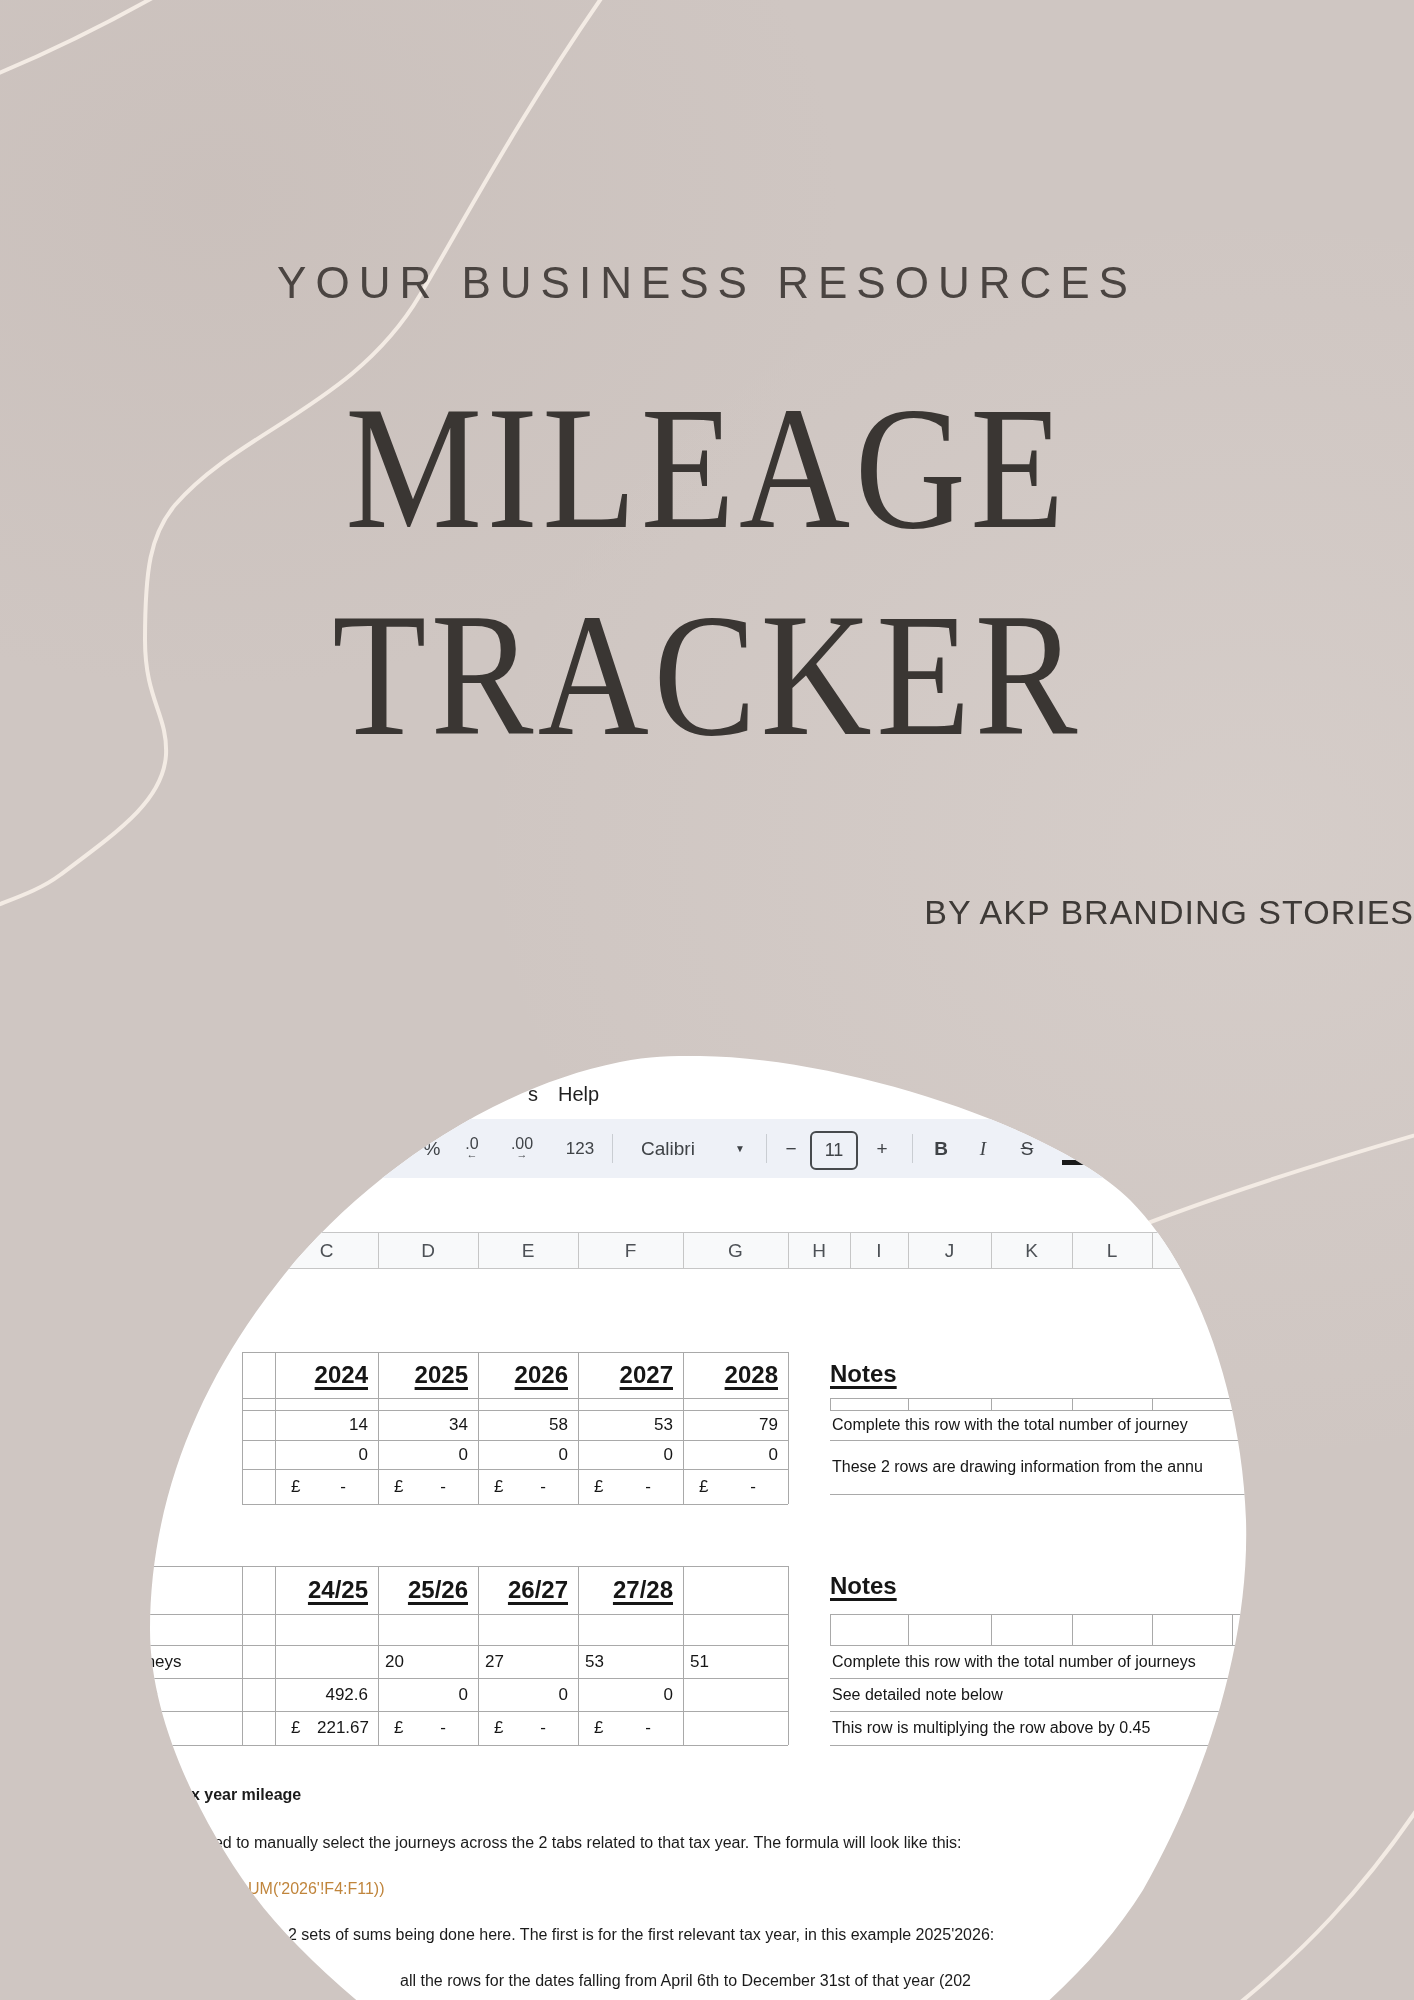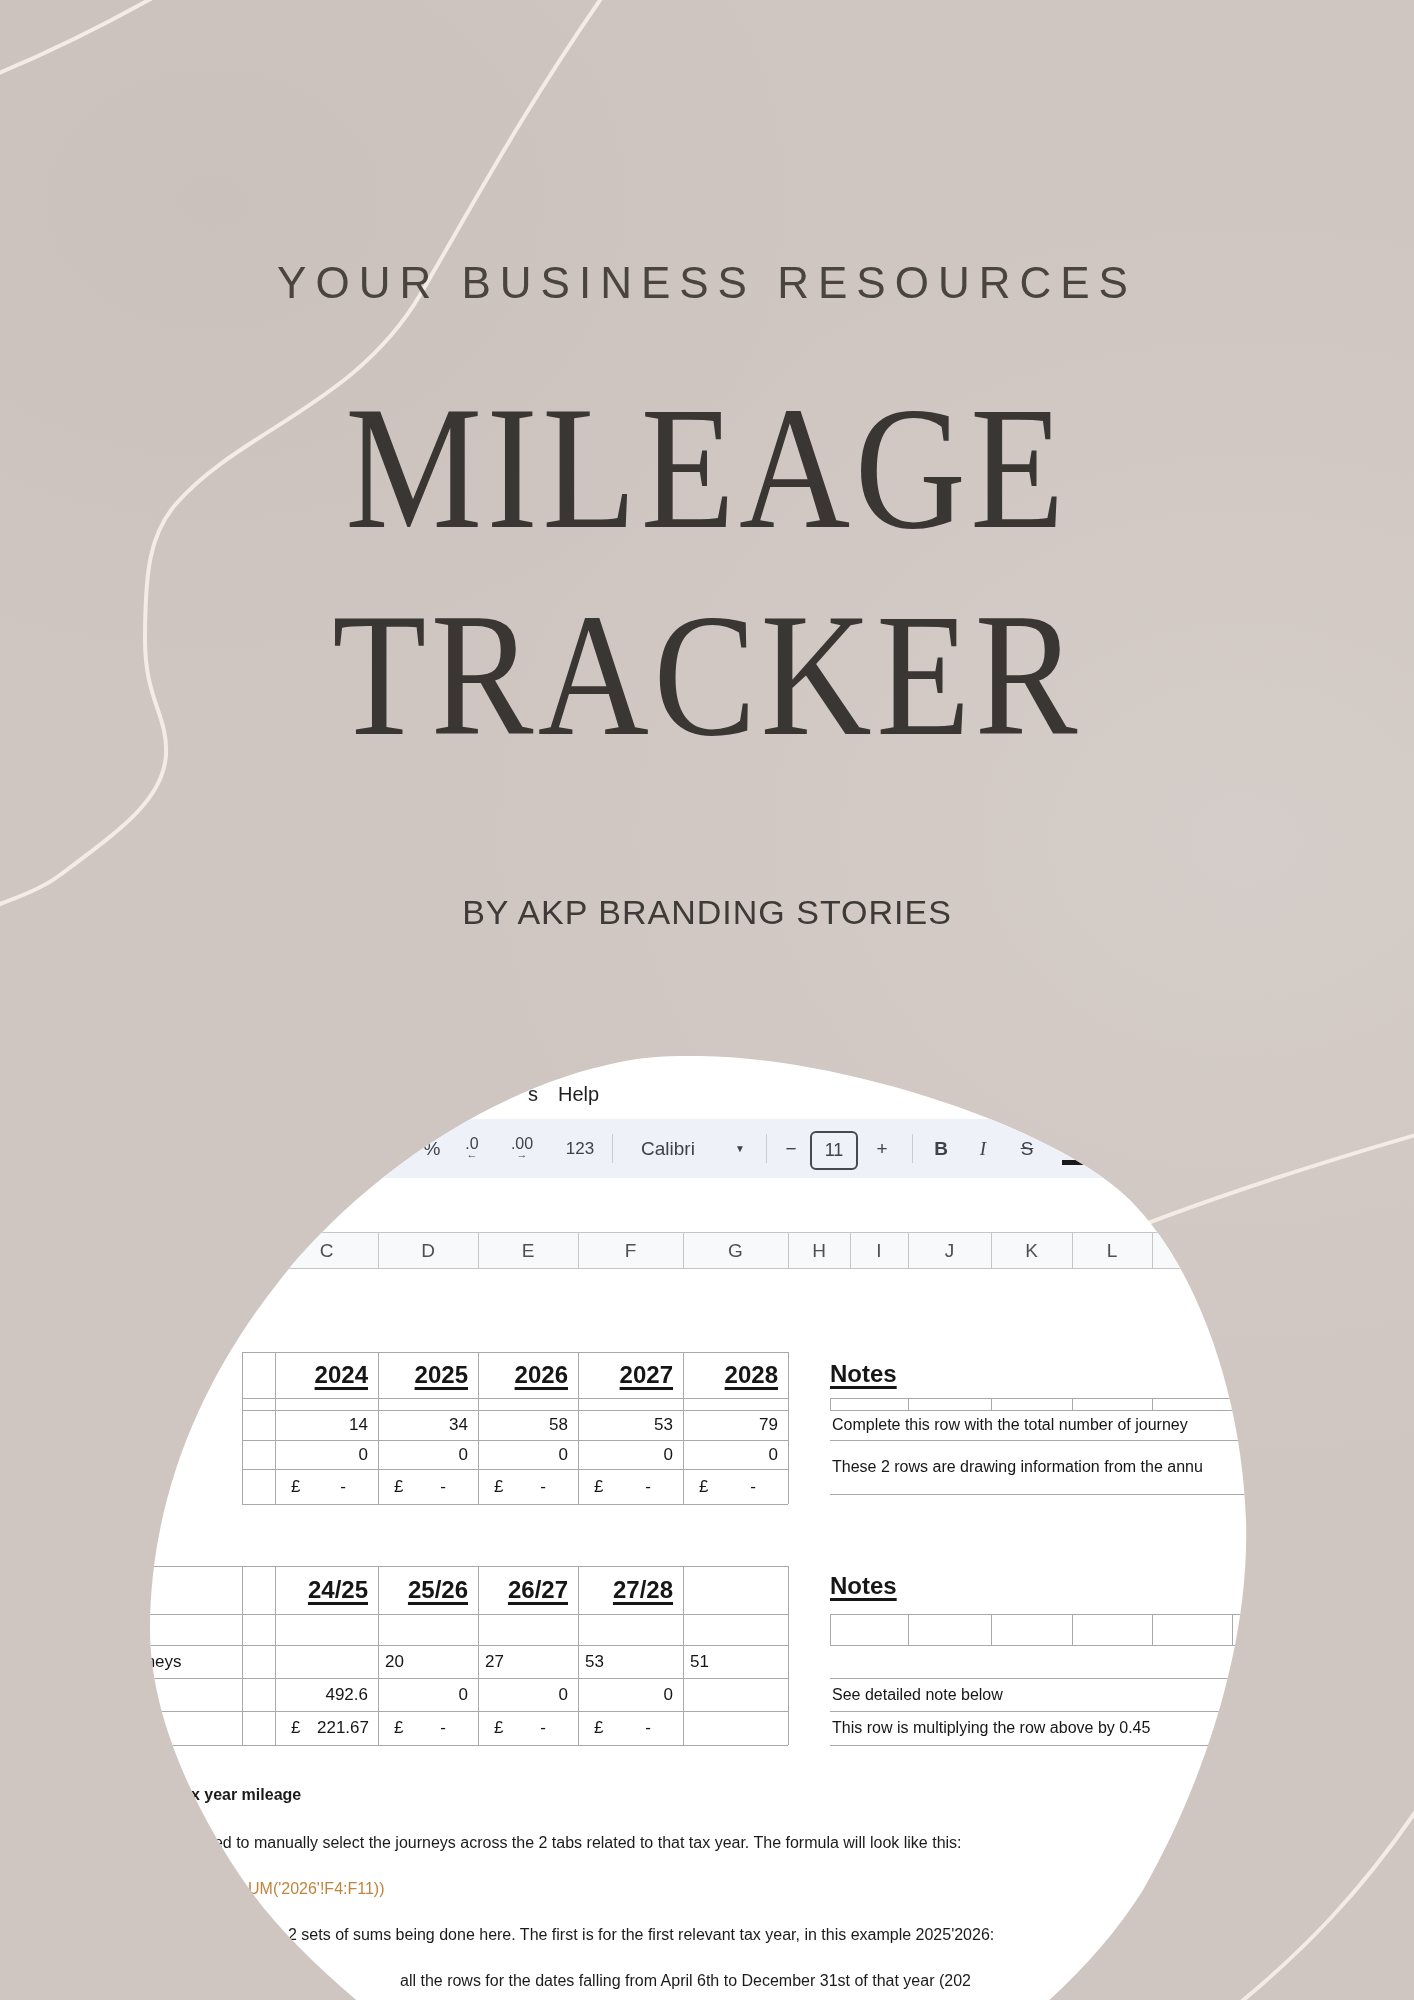--- a/index.html
+++ b/index.html
@@ -10,21 +10,21 @@
           radial-gradient(ellipse 900px 700px at 15% 10%, rgba(185,172,166,.22), transparent 70%),
           radial-gradient(ellipse 1100px 900px at 88% 42%, rgba(228,221,217,.30), transparent 70%);}
   svg.decor{position:absolute;inset:0;}
   .eyebrow{position:absolute;left:0;top:258px;width:1414px;text-align:center;
            font-size:44px;letter-spacing:9px;color:#4a4441;}
   .title{position:absolute;left:0;width:1414px;text-align:center;
          font-family:"Liberation Serif",serif;font-size:175px;letter-spacing:5px;
          color:#3a3633;transform:scaleX(.88);transform-origin:50% 50%;white-space:nowrap;}
   .title.l1{top:368px;}
   .title.l2{top:575px;}
-  .byline{position:absolute;left:0;top:893px;width:1414px;text-align:center;
+  .byline{position:absolute;left:0;top:893px;width:1414px;text-align:right;
           font-size:34px;letter-spacing:1px;color:#3e3a37;}
   
   .blob{position:absolute;inset:0;background:#ffffff;
         clip-path:path('M 700,1056 C 850,1058 1060,1130 1130,1200 C 1200,1270 1242,1400 1246,1520 C 1250,1650 1200,1790 1143,1890 C 1090,1975 1000,2050 900,2110 L 500,2110 C 400,2040 300,1960 250,1890 C 200,1820 150,1720 150,1630 C 150,1500 200,1380 280,1280 C 350,1190 480,1090 620,1062 C 650,1056 670,1056 700,1056 Z');}
   .menu-item{position:absolute;font-size:20px;color:#1f1f1f;}
   .tb{position:absolute;left:0;top:1119px;width:1414px;height:59px;background:#eef1f7;}
   .tbi{position:absolute;top:1134px;height:29px;display:flex;align-items:center;justify-content:center;
        color:#3f4347;font-size:19px;}
   .tbdiv{position:absolute;top:1134px;height:29px;width:1px;background:#c9cdd2;}
   .decicon{flex-direction:column;line-height:11px;font-size:16px;}
@@ -254,20 +254,21 @@
 
     <div class="noteshdr" style="top:1572px;"><span>Notes</span></div>
     <div class="hl" style="left:830px;top:1614px;width:460px;"></div>
     <div class="vl" style="left:830px;top:1614px;height:31px;"></div>
     <div class="vl" style="left:908px;top:1614px;height:31px;"></div>
     <div class="vl" style="left:991px;top:1614px;height:31px;"></div>
     <div class="vl" style="left:1072px;top:1614px;height:31px;"></div>
     <div class="vl" style="left:1152px;top:1614px;height:31px;"></div>
     <div class="vl" style="left:1232px;top:1614px;height:31px;"></div>
     <div class="hl" style="left:830px;top:1645px;width:460px;"></div>
+    <div class="notetxt" style="top:1645px;height:33px;">Complete this row with the total number of journeys</div>
     <div class="hl" style="left:830px;top:1678px;width:460px;"></div>
     <div class="notetxt" style="top:1678px;height:33px;">See detailed note below</div>
     <div class="hl" style="left:830px;top:1711px;width:460px;"></div>
     <div class="notetxt" style="top:1711px;height:34px;">This row is multiplying the row above by 0.45</div>
     <div class="hl" style="left:830px;top:1745px;width:460px;"></div>
 
     <div class="foot" style="left:182px;top:1782px;font-weight:bold;">ax year mileage</div>
     <div class="foot" style="left:205px;top:1830px;">eed to manually select the journeys across the 2 tabs related to that tax year.  The formula will look like this:</div>
     <div class="foot" style="left:248px;top:1876px;color:#c0853c;">UM('2026'!F4:F11))</div>
     <div class="foot" style="left:288px;top:1922px;">2 sets of sums being done here.  The first is for the first relevant tax year, in this example 2025'2026:</div>

